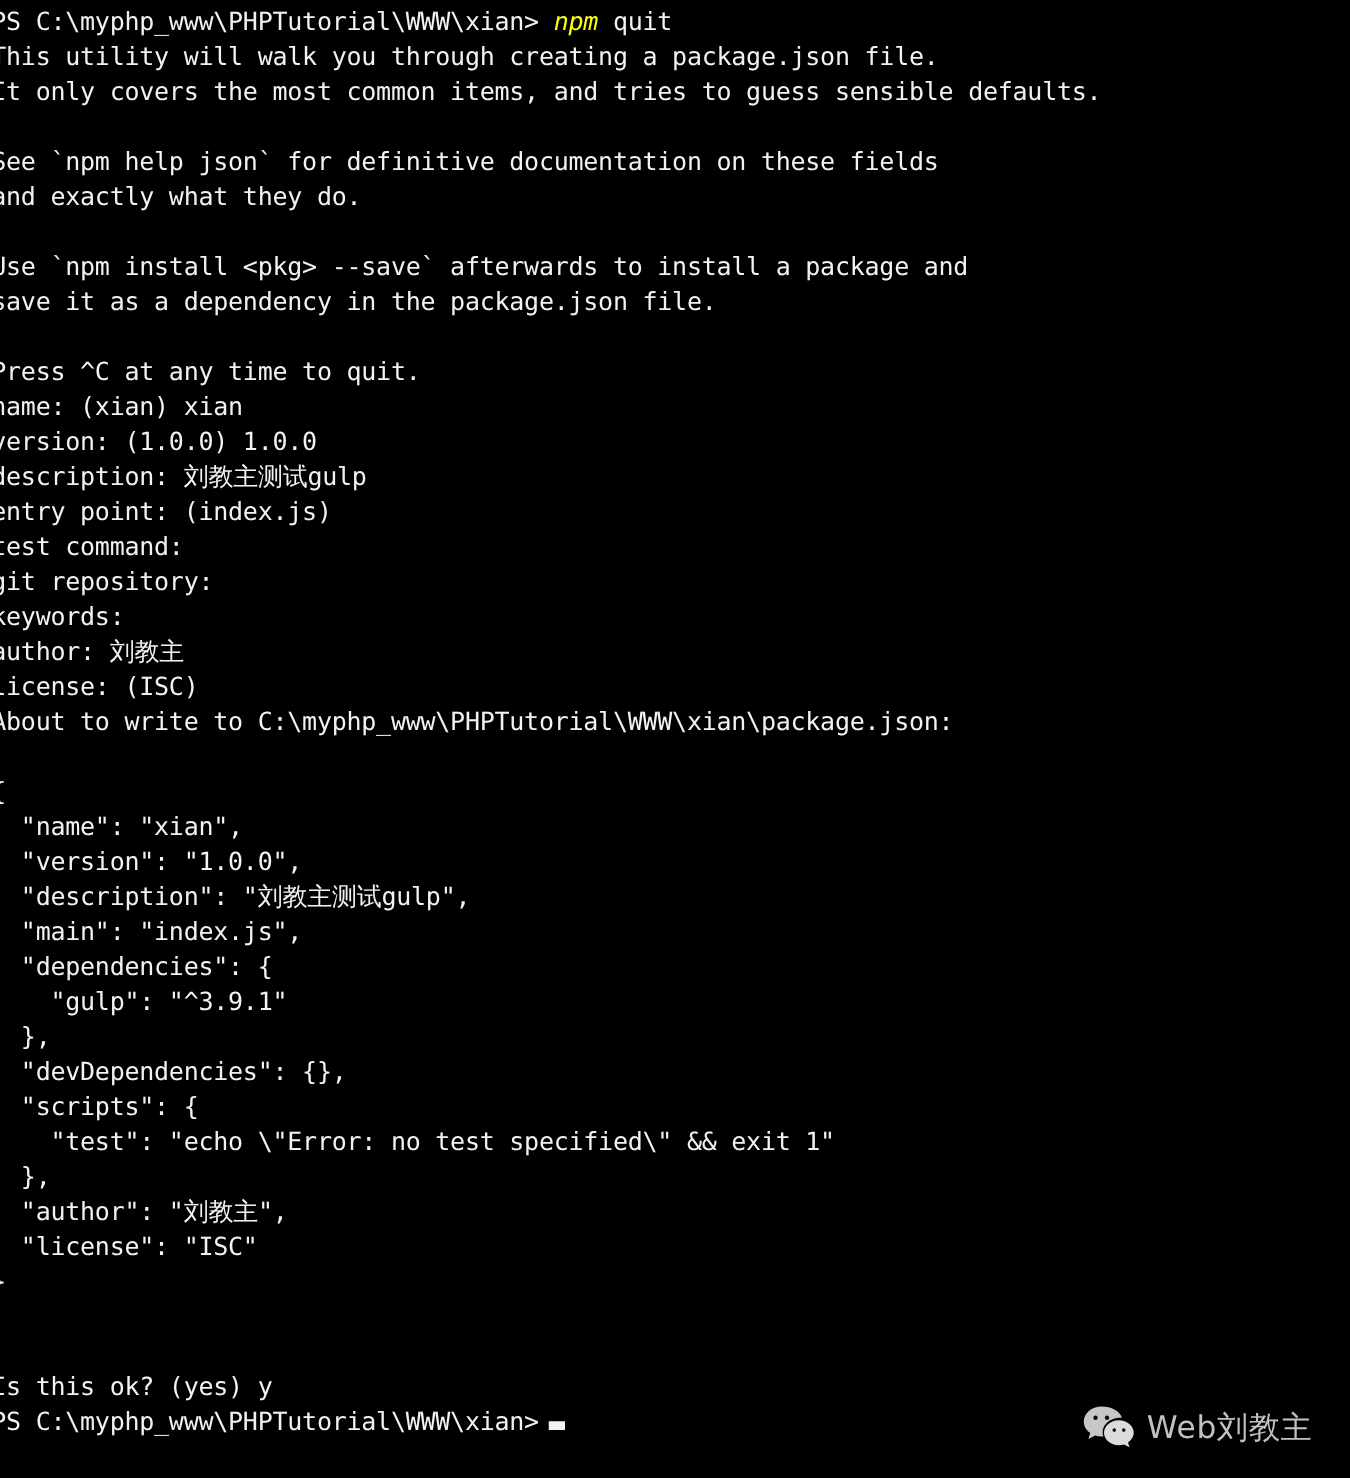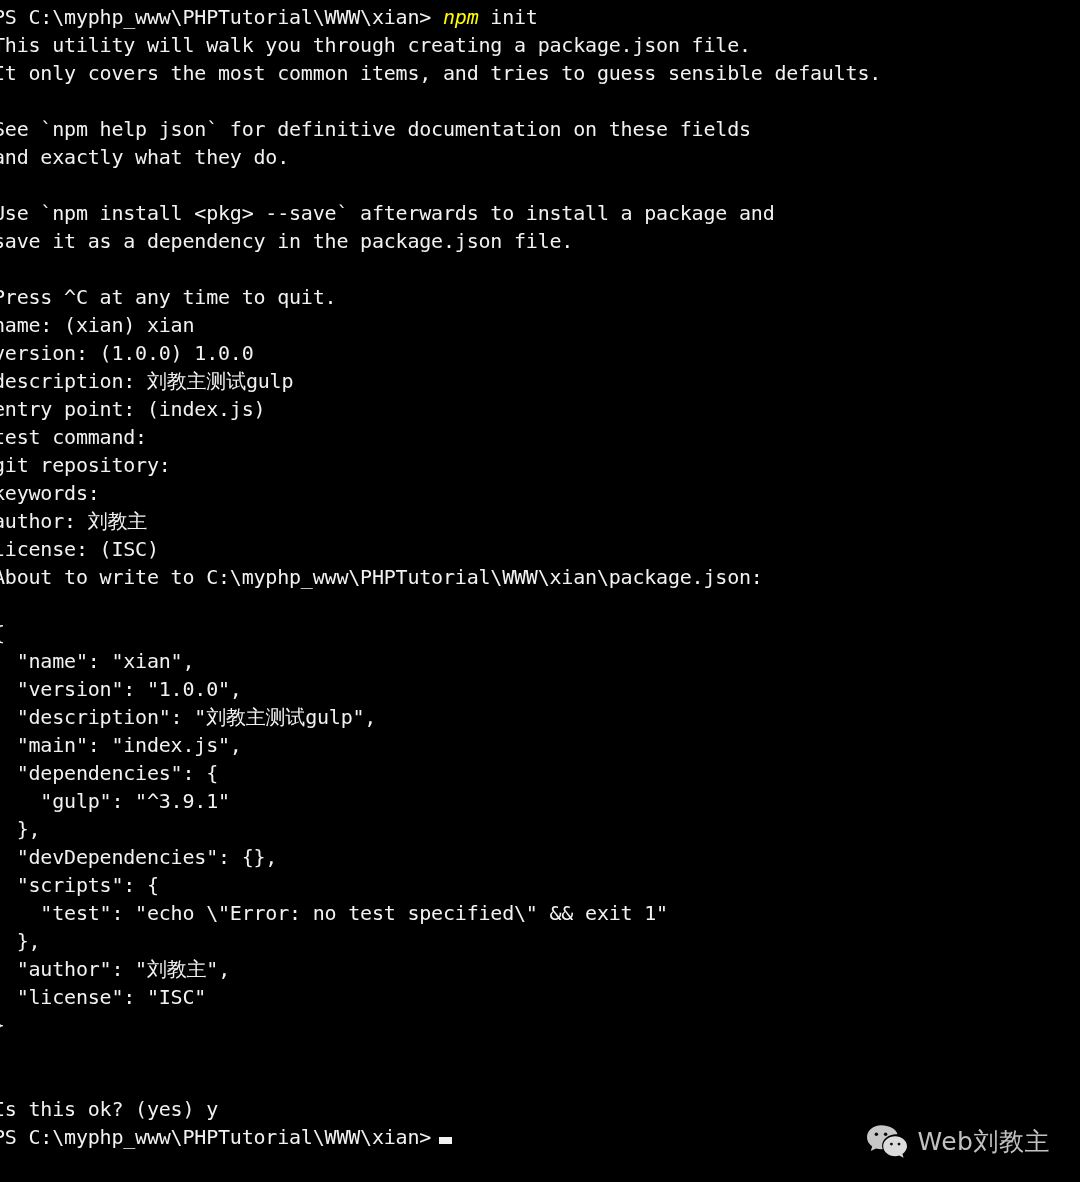--- a/index.html
+++ b/index.html
@@ -78,21 +78,21 @@
     font-family: "DejaVu Sans", "Liberation Sans", sans-serif;
     letter-spacing: 0.5px;
     white-space: pre;
   }
 </style>
 </head>
 <body>
 
 <div id="terminal">
 
-  <div class="line"><span>PS C:\myphp_www\PHPTutorial\WWW\xian&gt;</span><span> </span><span class="tok-yellow">npm</span><span> init</span></div>
+  <div class="line"><span>PS C:\myphp_www\PHPTutorial\WWW\xian&gt;</span><span> </span><span class="tok-yellow">npm</span><span> quit</span></div>
 
   <div>
     <div class="line">This utility will walk you through creating a package.json file.</div>
     <div class="line">It only covers the most common items, and tries to guess sensible defaults.</div>
     <div class="line blank">&nbsp;</div>
     <div class="line">See `npm help json` for definitive documentation on these fields</div>
     <div class="line">and exactly what they do.</div>
     <div class="line blank">&nbsp;</div>
     <div class="line">Use `npm install &lt;pkg&gt; --save` afterwards to install a package and</div>
     <div class="line">save it as a dependency in the package.json file.</div>

